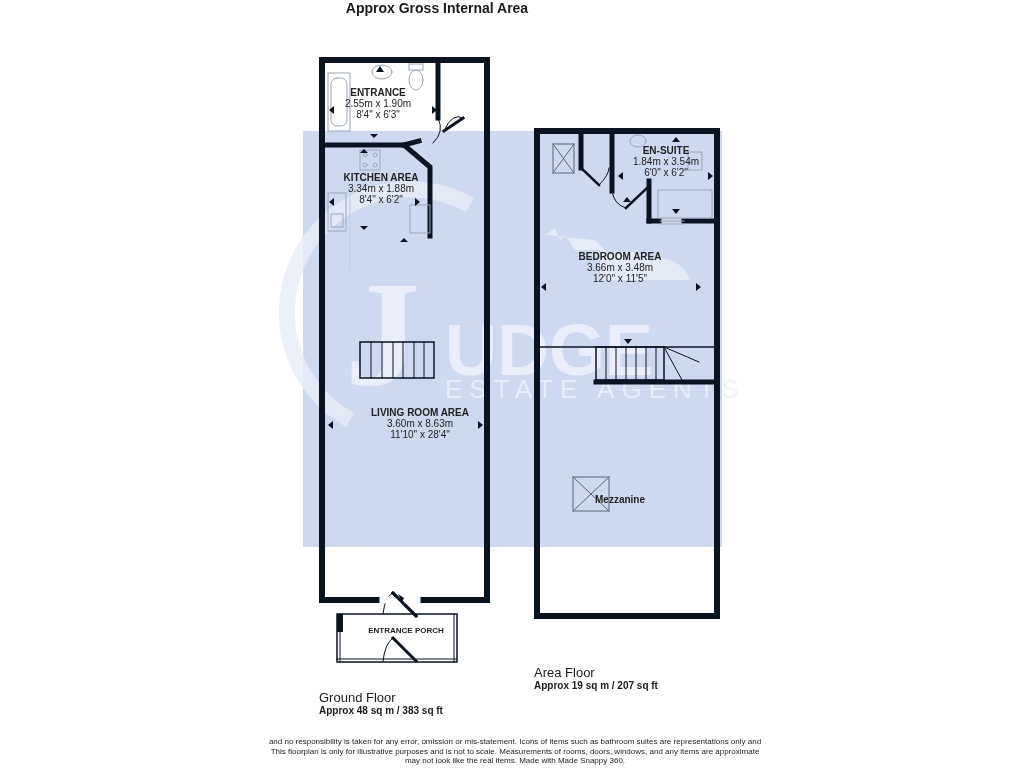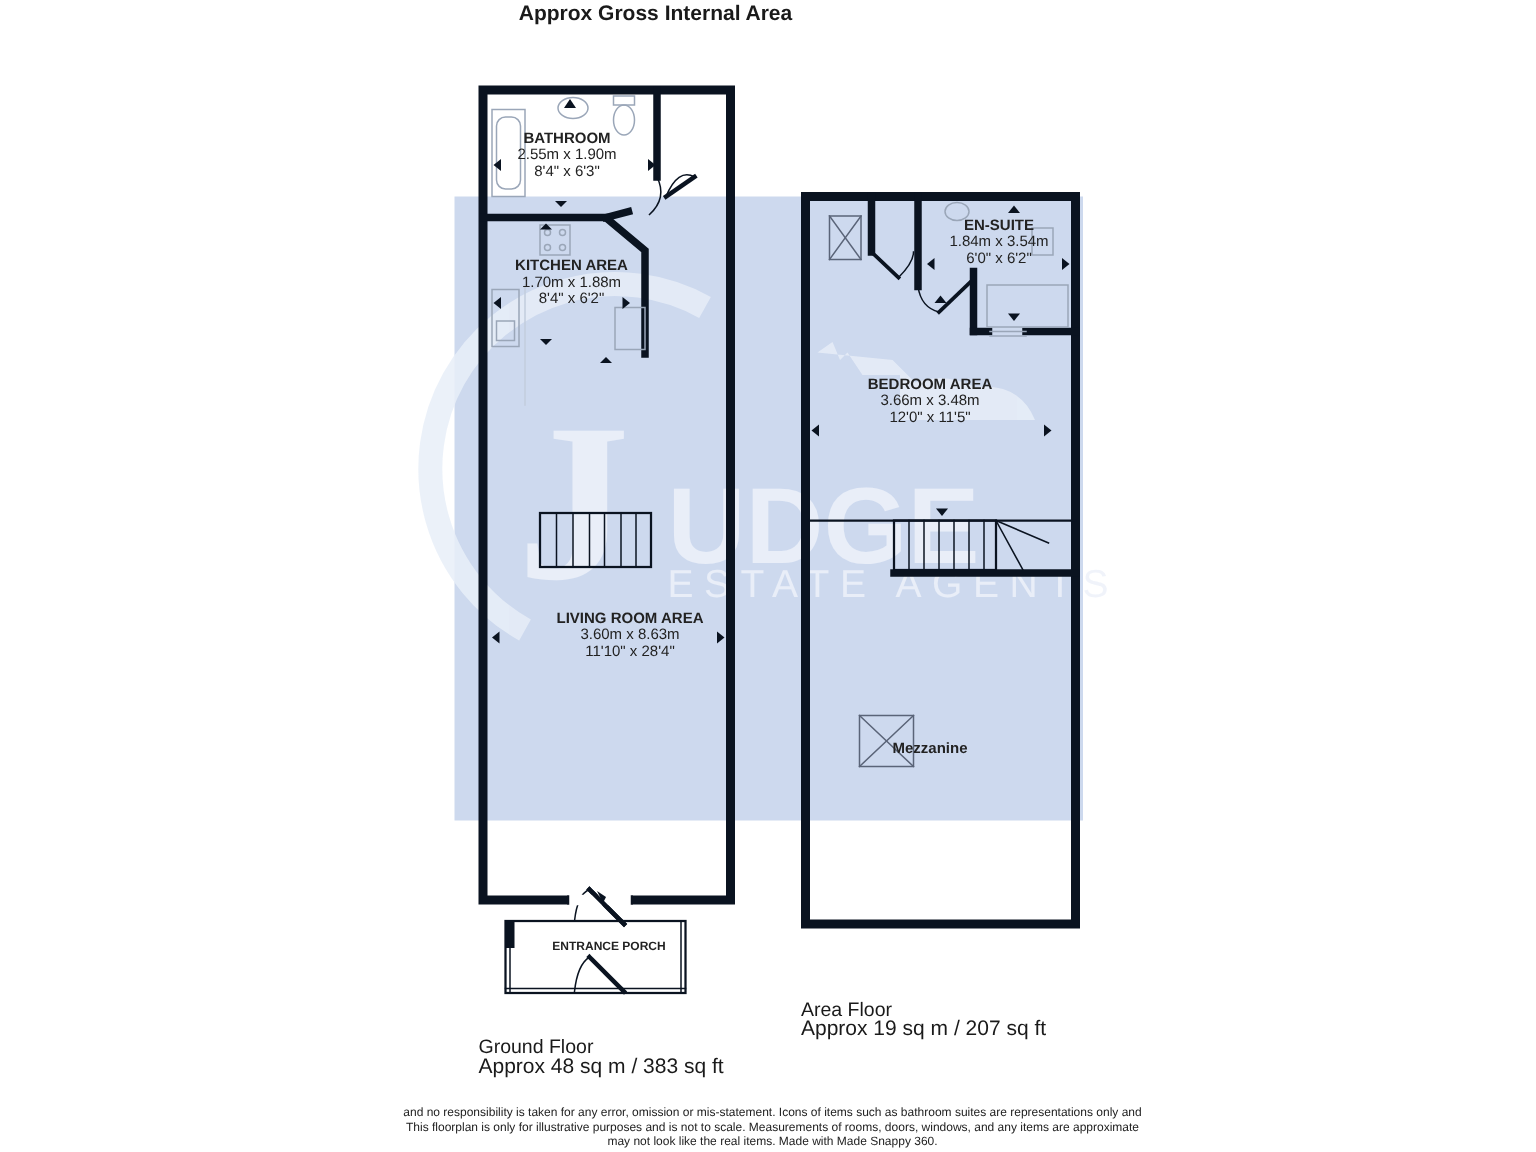--- a/index.html
+++ b/index.html
@@ -4,21 +4,21 @@
 <style>
   html,body{margin:0;padding:0;background:#ffffff;}
   body{width:1024px;height:768px;position:relative;overflow:hidden;font-family:"Liberation Sans",sans-serif;color:#1a1a1a;}
   .abs{position:absolute;}
   .hdr{left:0;width:874px;top:3px;text-align:center;font-size:14px;font-weight:bold;line-height:10px;}
   .plan{left:0;top:0;}
   .lbl{position:absolute;text-align:center;font-size:10px;line-height:11px;color:#222;white-space:nowrap;transform:translateX(-50%);}
   .lbl .t{font-weight:bold;font-size:10px;display:block;}
   .lbl .d{display:block;}
   .floorname{font-size:13px;line-height:15px;}
-  .floorarea{font-size:14px;font-weight:normal;line-height:11px;}
+  .floorarea{font-size:10px;font-weight:bold;line-height:11px;}
   .porch{font-size:8px;font-weight:bold;}
   .mezz{font-size:10px;font-weight:bold;}
   .disc{left:250px;width:530px;top:737px;text-align:center;font-size:8px;line-height:9.5px;color:#222;}
 </style>
 </head>
 <body>
 
 <div class="abs hdr">
   <div>Approx Gross Internal Area</div>
 </div>
@@ -161,27 +161,27 @@
       <polygon points="627,197 623,202 631,202"></polygon>
       <polygon points="676,214 672,209 680,209"></polygon>
       <polygon points="541,287 546,283 546,291"></polygon>
       <polygon points="701,287 696,283 696,291"></polygon>
       <polygon points="628,344 624,339 632,339"></polygon>
     </g>
   </g>
 </svg>
 
 <div class="lbl" style="left:378px;top:87px;">
-  <span class="t">BATHROOM</span>
+  <span class="t">ENTRANCE</span>
   <span class="d">2.55m x 1.90m</span>
   <span class="d">8'4" x 6'3"</span>
 </div>
 <div class="lbl" style="left:381px;top:172px;">
   <span class="t">KITCHEN AREA</span>
-  <span class="d">1.70m x 1.88m</span>
+  <span class="d">3.34m x 1.88m</span>
   <span class="d">8'4" x 6'2"</span>
 </div>
 <div class="lbl" style="left:404px;top:407px;margin-left:16px;">
   <span class="t">LIVING ROOM AREA</span>
   <span class="d">3.60m x 8.63m</span>
   <span class="d">11'10" x 28'4"</span>
 </div>
 <div class="lbl porch" style="left:406px;top:625px;">ENTRANCE PORCH</div>
 
 <div class="lbl" style="left:666px;top:145px;">

